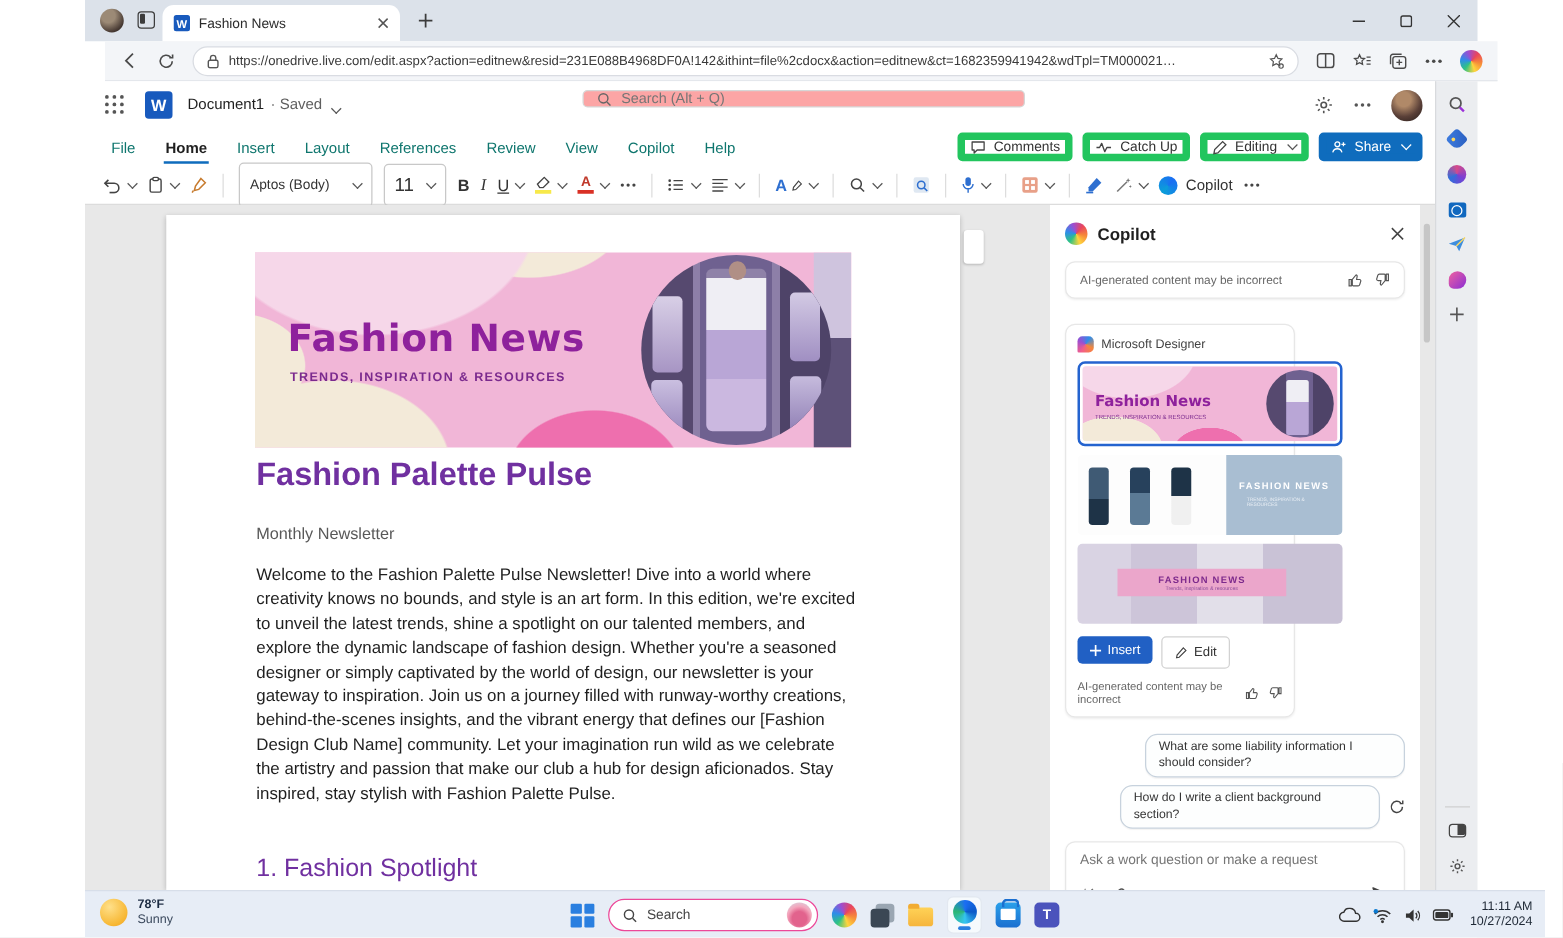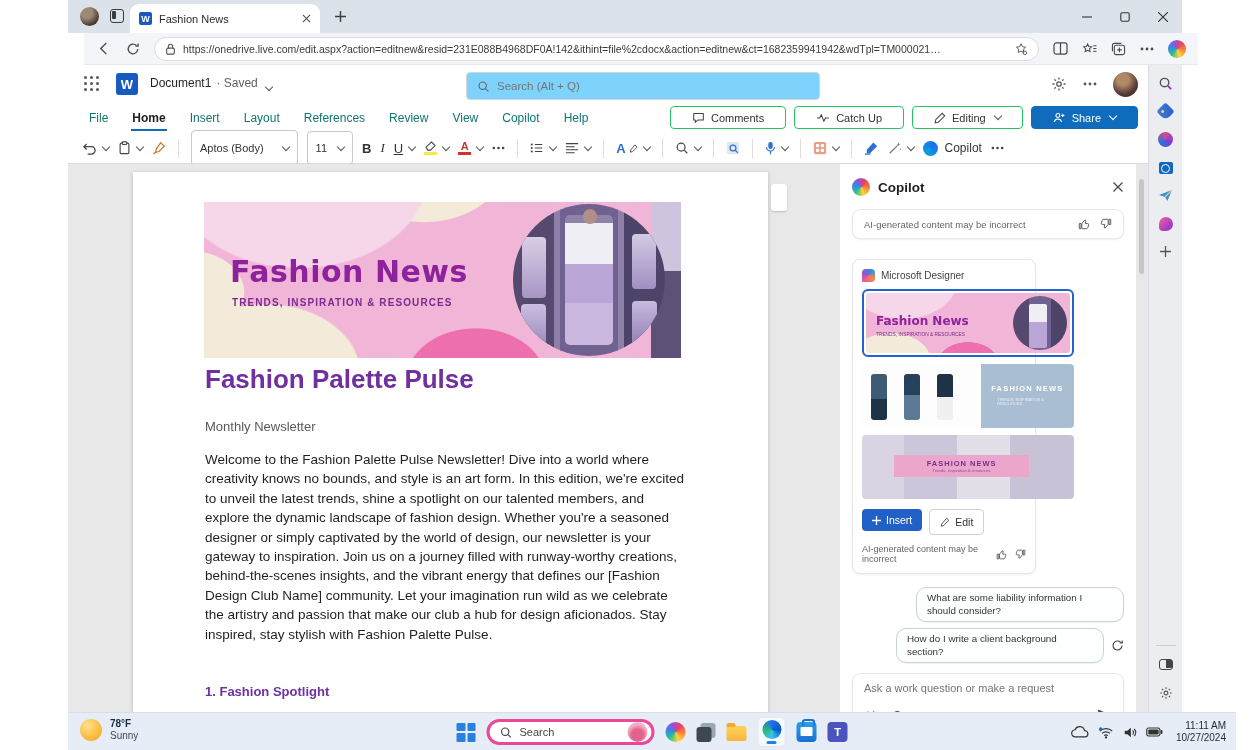--- a/index.html
+++ b/index.html
@@ -24,39 +24,39 @@
   .url{font-size:10.5px;color:#3a3a3a;white-space:nowrap;overflow:hidden;text-overflow:ellipsis;flex:1}
   .copilot-ball{width:18px;height:18px;border-radius:50%;background:conic-gradient(from 40deg,#e9455e,#f6873a,#ffd43d,#2fc383,#2e8de9,#9a4fd3,#e9455e);flex:none}
 
   
   .whdr{position:absolute;left:0;top:65px;width:1080px;height:38px;background:#fff}
   .waffle{position:absolute;left:16px;top:11px;width:16px;height:16px;display:grid;grid-template-columns:repeat(3,1fr);gap:2.5px}
   .waffle i{width:3px;height:3px;border-radius:50%;background:#555}
   .wlogo{position:absolute;left:48px;top:8px;width:22px;height:22px;background:#185abd;border-radius:3px;color:#fff;font-weight:bold;font-size:13px;display:flex;align-items:center;justify-content:center}
   .doctitle{position:absolute;left:82px;top:11px;display:flex;align-items:flex-end;gap:5px;font-size:12px}
   .doctitle .t{color:#1f1f1f}.doctitle .s{color:#5f5f5f}
-  .wsearch{position:absolute;left:398px;top:7px;width:354px;height:28px;border:1px solid #d6d6d6;border-radius:4px;background:#7dd3fc;display:flex;align-items:center;padding:0 10px;gap:7px}
+  .wsearch{position:absolute;left:398px;top:7px;width:354px;height:14px;border:1px solid #d6d6d6;border-radius:4px;background:#fca5a5;display:flex;align-items:center;padding:0 10px;gap:7px}
   .wsearch input{border:none;outline:none;background:transparent;font-size:11.5px;color:#555;width:100%;font-family:inherit}
   .whdr-right{position:absolute;right:10px;top:0;height:38px;display:flex;align-items:center;gap:16px}
   .w-avatar{width:25px;height:25px;border-radius:50%;background:radial-gradient(circle at 40% 30%,#b08968 0 25%,#5a4038 60%,#221a18 100%)}
 
   .wtabs{position:absolute;left:0;top:103px;width:1080px;height:30px;background:#fff;display:flex;align-items:center;padding-left:20px;gap:22px}
   .rtab{font-size:12px;color:#0f766e;padding:6px 1px}
   .rtab.active{font-weight:bold;color:#1f1f1f;border-bottom:2.5px solid #0f6cbd;padding-bottom:3.5px}
   .wtab-actions{position:absolute;right:10px;top:3px;display:flex;gap:8px}
-  .abtn{height:23px;border:1px solid #22c55e;border-radius:4px;background:#fff;display:flex;align-items:center;padding:0 21px;gap:6px;font-size:11px;color:#333}
+  .abtn{height:23px;border:6px solid #22c55e;border-radius:4px;background:#fff;display:flex;align-items:center;padding:0 4px;gap:6px;font-size:11px;color:#333}
   .abtn.share{background:#0f6cbd;border-color:#0f6cbd;color:#fff}
 
   .wtools{position:absolute;left:0;top:133px;width:1080px;height:31px;background:#fff;border-bottom:1px solid #dcdcdc;display:flex;align-items:center;padding-left:14px;gap:9px}
   .ti{display:flex;align-items:center;color:#444;gap:3px}
   .tdiv{width:1px;height:19px;background:#ddd;margin:0 3px}
   .chv{width:6px;height:6px;border-right:1.4px solid #555;border-bottom:1.4px solid #555;transform:rotate(45deg);display:inline-block;margin:-3px 0 0 3px}
   .chv.w{border-color:#fff}
   .fontsel{height:22px;border:1px solid #c8c8c8;border-radius:4px;display:flex;align-items:center;padding:17px 8px;gap:16px;font-size:11px;color:#333}
-  .sizesel{height:22px;border:1px solid #c8c8c8;border-radius:4px;display:flex;align-items:center;padding:16px 8px;gap:8px;font-size:11px;color:#333}
+  .sizesel{height:22px;border:1px solid #c8c8c8;border-radius:4px;display:flex;align-items:center;padding:16px 8px;gap:8px;font-size:15px;color:#333}
   .glyph{font-size:13px;color:#333}
   .underbar{display:inline-block;width:13px;height:3px;margin-top:1px}
   .collapse-chv{position:absolute;right:22px;top:145px;color:#555}
 
   
   .canvas{position:absolute;left:0;top:164px;width:1080px;height:548px;background:#e8e8e8}
   .page{position:absolute;left:65px;top:8px;width:635px;height:540px;background:#fff;box-shadow:0 1px 4px rgba(0,0,0,.22)}
   .sidebox{position:absolute;left:703px;top:20px;width:16px;height:27px;background:#fff;border-radius:3px;box-shadow:0 1px 2px rgba(0,0,0,.2)}
   .vscroll{position:absolute;left:1070px;top:6px;width:7px;height:536px}
   .vscroll .thumb{position:absolute;left:1px;top:2px;width:5px;height:95px;background:#c6c6c6;border-radius:3px}
@@ -75,21 +75,21 @@
   .collage .fig{position:absolute;left:34%;top:7%;width:32%;height:86%;background:linear-gradient(180deg,#8f82a8 0 6%,#efeef4 6% 38%,#b9a6d6 38% 68%,#cbb8e0 68% 100%);border-radius:5px}
   .collage .head{position:absolute;left:46%;top:3%;width:9%;height:10%;background:#b08f86;border-radius:50%}
   .collage .m1{position:absolute;left:6%;top:22%;width:16%;height:40%;background:linear-gradient(180deg,#d8cfe6,#a795c4);border-radius:4px}
   .collage .m2{position:absolute;left:5%;top:66%;width:17%;height:28%;background:linear-gradient(180deg,#cabfe0,#9a88bd);border-radius:4px}
   .collage .m3{position:absolute;right:6%;top:20%;width:16%;height:36%;background:linear-gradient(180deg,#d3cae4,#a08fc2);border-radius:4px}
   .collage .m4{position:absolute;right:5%;top:64%;width:17%;height:30%;background:linear-gradient(180deg,#c6bbdd,#8f7eb4);border-radius:4px}
 
   .doc-h1{position:absolute;left:72px;top:192px;font-size:26px;font-weight:bold;color:#7030a0}
   .doc-sub{position:absolute;left:72px;top:247px;font-size:13px;color:#595959}
   .doc-body{position:absolute;left:72px;top:278px;width:480px;font-size:13.5px;line-height:19.4px;color:#1f1f1f}
-  .doc-h2{position:absolute;left:72px;top:512px;font-size:13px;font-weight:bold;color:#7030a0}
+  .doc-h2{position:absolute;left:72px;top:512px;font-size:20px;font-weight:normal;color:#7030a0}
 
   
   .cpane{position:absolute;left:772px;top:0;width:296px;height:548px;background:#fff;padding:12px 12px 10px 12px}
   .cp-head{display:flex;align-items:center;gap:8px;height:22px}
   .cp-title{font-size:13.5px;font-weight:bold;color:#1f1f1f;flex:1}
   .card{border:1px solid #e7e7e7;border-radius:8px;background:#fff;box-shadow:0 1px 2px rgba(0,0,0,.07)}
   .disc{margin-top:11px;height:30px;display:flex;align-items:center;padding:0 11px;gap:10px}
   .disc .txt{font-size:9.5px;color:#666;flex:1}
   .dcard{margin-top:20px;width:184px;padding:9px}
   .dc-label{display:flex;align-items:center;gap:6px;font-size:10px;color:#444}
@@ -140,21 +140,21 @@
   
   .taskbar{position:absolute;left:0;top:712px;width:1168px;height:38px;background:#e7edf6;border-top:1px solid #d7dee9}
   .weather{position:absolute;left:12px;top:5px;display:flex;align-items:center;gap:8px}
   .sun{width:22px;height:22px;border-radius:50%;background:radial-gradient(circle at 35% 30%,#ffe08a,#f7b733 70%,#ee9d2b)}
   .wtxt{display:flex;flex-direction:column;line-height:12px}
   .wtemp{font-size:10px;color:#1b2a41;font-weight:bold}
   .wcond{font-size:10px;color:#3c4a5e}
   .tcenter{position:absolute;left:50%;top:0;transform:translateX(-50%);height:38px;display:flex;align-items:center;gap:11px}
   .start{width:19px;height:19px;display:grid;grid-template-columns:1fr 1fr;gap:2px}
   .start i{background:#2a7fe0;border-radius:1px}
-  .tsearch{width:168px;height:26px;background:#fff;border:3px solid #ec4899;border-radius:13px;display:flex;align-items:center;padding:0 4px 0 10px;gap:7px}
+  .tsearch{width:168px;height:26px;background:#fff;border:1px solid #ec4899;border-radius:13px;display:flex;align-items:center;padding:0 4px 0 10px;gap:7px}
   .tsearch .ph{font-size:11px;color:#444;flex:1}
   .lotus{width:20px;height:20px;border-radius:50%;background:radial-gradient(circle at 50% 65%,#e2638d 0 35%,#f4a7bd 60%,#cfe0ea 100%)}
   .tv-back{width:15px;height:15px;background:#9aa6b2;border-radius:3px;position:relative;margin-top:-4px;margin-left:4px}
   .tv-front{position:absolute;left:-4px;top:4px;width:15px;height:15px;background:#3b4754;border-radius:3px}
   .folder{width:20px;height:15px;background:linear-gradient(180deg,#ffd257,#f6b53c);border-radius:2.5px;position:relative;margin-top:3px}
   .folder::before{content:"";position:absolute;left:0;top:-3px;width:9px;height:4px;background:#f2ac32;border-radius:2px 2px 0 0}
   .edge-tile{width:28px;height:30px;background:#f6fafd;border:1px solid #e2e8f0;border-radius:5px;display:flex;flex-direction:column;align-items:center;justify-content:center;gap:2px}
   .edge-ball{width:19px;height:19px;border-radius:50%;background:conic-gradient(from 180deg,#35c5f0,#2bb673,#1b6ef3,#0b59c8,#35c5f0)}
   .edge-dash{width:10px;height:2.5px;border-radius:2px;background:#2a7fe0}
   .store{width:20px;height:20px;background:linear-gradient(180deg,#2aa0ea,#1b6fd0);border-radius:4px;position:relative}

